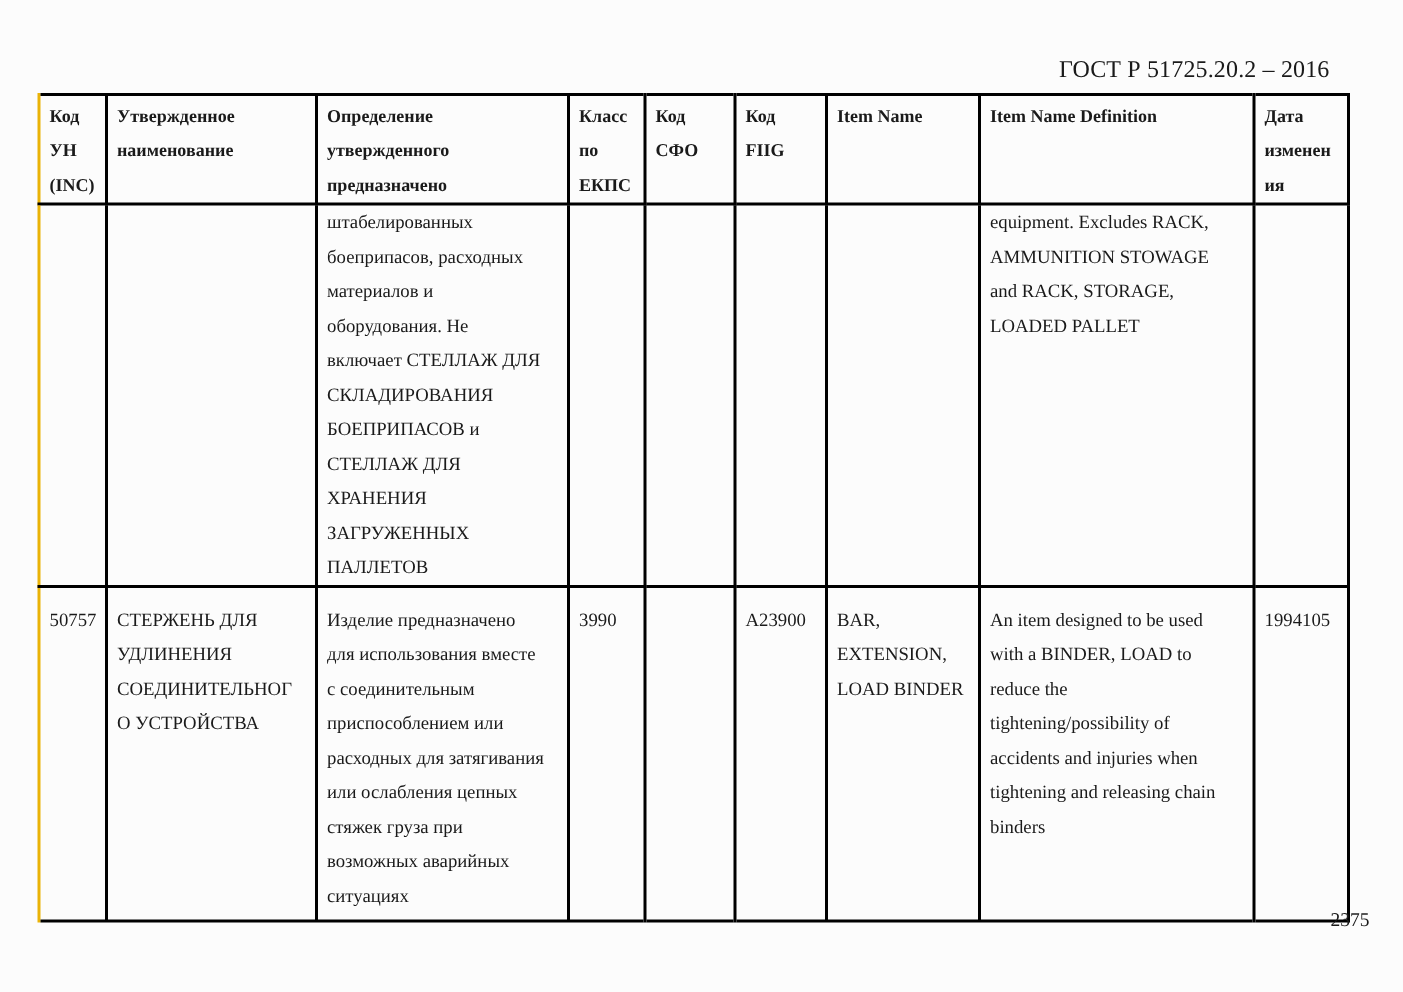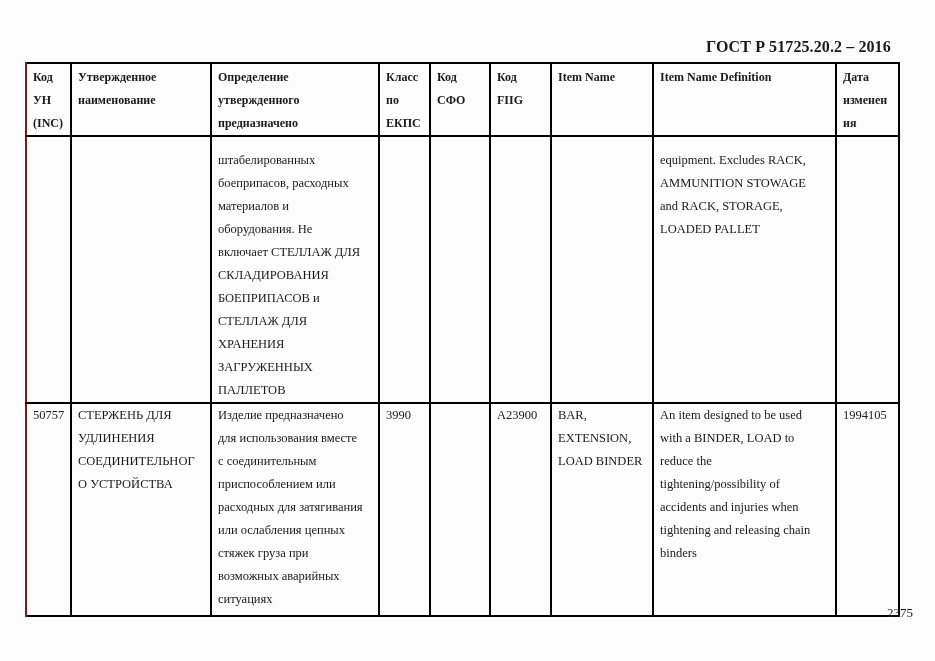--- a/index.html
+++ b/index.html
@@ -13,64 +13,64 @@
     position: relative;
     overflow: hidden;
     font-family: "Liberation Serif", "DejaVu Serif", serif;
     color: #1a1a1a;
   }
   .doc-title {
     position: absolute;
     top: 38px;
     left: 706px;
     font-size: 16px;
-    font-weight: bold;
+    font-weight: normal;
     letter-spacing: 0.1px;
     white-space: nowrap;
   }
   .page-number {
     position: absolute;
     top: 605px;
     left: 887px;
     font-size: 13px;
     white-space: nowrap;
   }
   table.gost {
     position: absolute;
     top: 62px;
     left: 25px;
     width: 873px;
     border-collapse: collapse;
     table-layout: fixed;
     border: 2px solid #000;
   }
   table.gost th, table.gost td {
-    border-left: 2px solid #7f1d1d;
+    border-left: 2px solid #eab308;
     border-right: 2px solid #000;
     vertical-align: top;
     padding: 2px 5px 0 6px;
     font-size: 12.5px;
     line-height: 23px;
     text-align: left;
     word-wrap: break-word;
   }
   table.gost th {
     font-weight: bold;
     font-size: 12px;
     border-bottom: 2px solid #000;
     height: 66px;
   }
   table.gost tr.row-cont td {
     border-bottom: 2px solid #000;
     height: 252px;
-    padding-top: 12px;
+    padding-top: 0;
   }
   table.gost tr.row-main td {
     height: 211px;
-    padding-top: 0;
+    padding-top: 10px;
   }
   table.gost td:last-child, table.gost th:last-child {
     border-right: 2px solid #000;
   }
   .thin-left { border-left-width: 1px !important; }
   .cell-line { display: block; white-space: nowrap; }
 </style>
 </head>
 <body>
 

